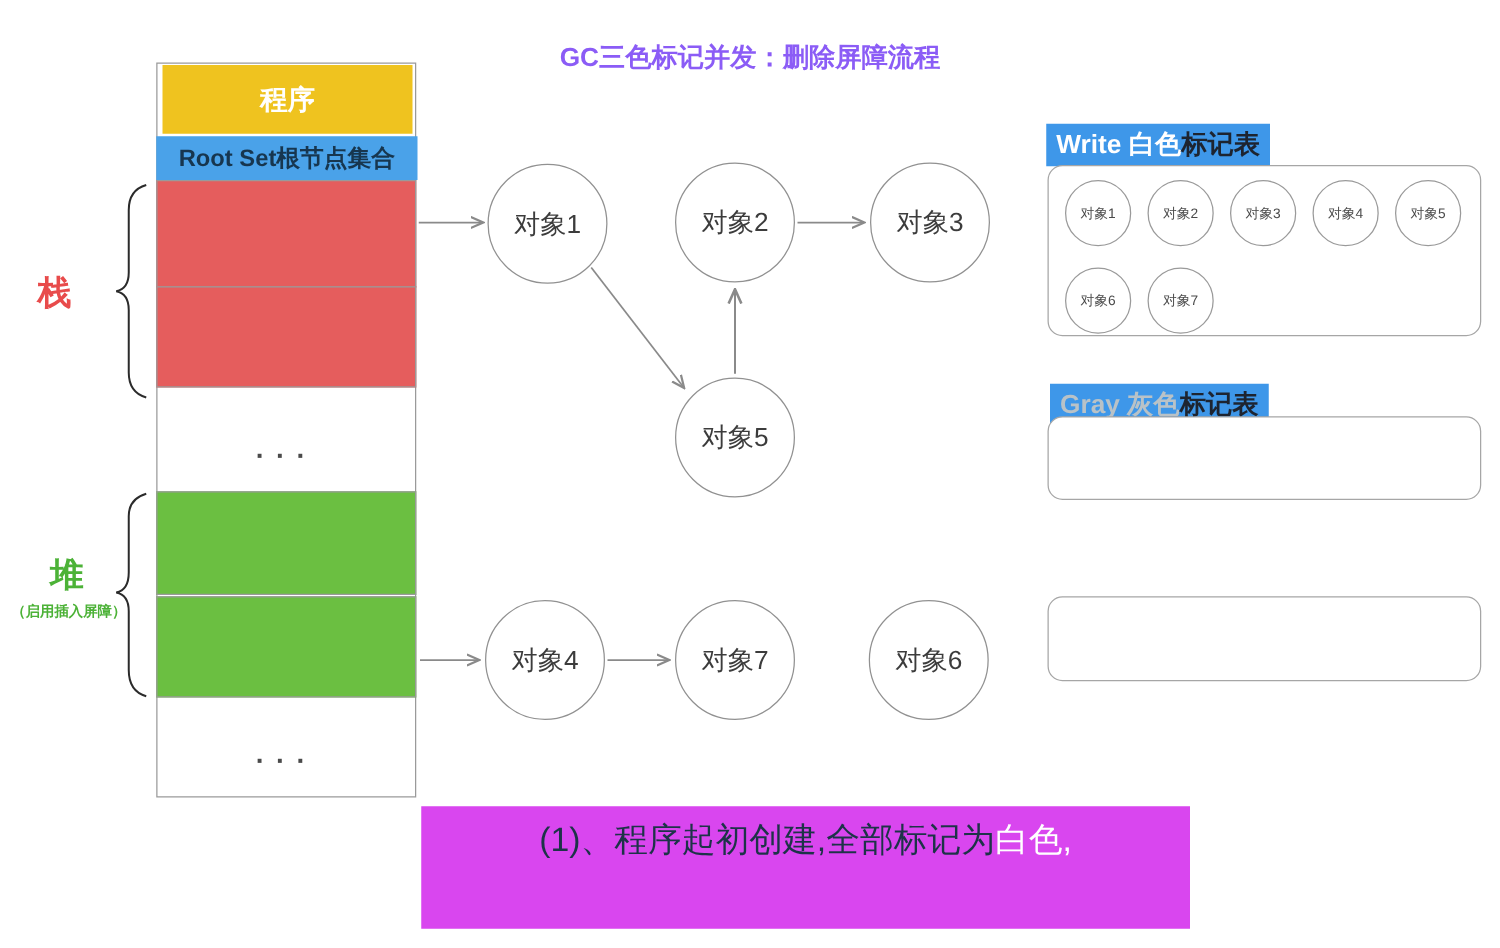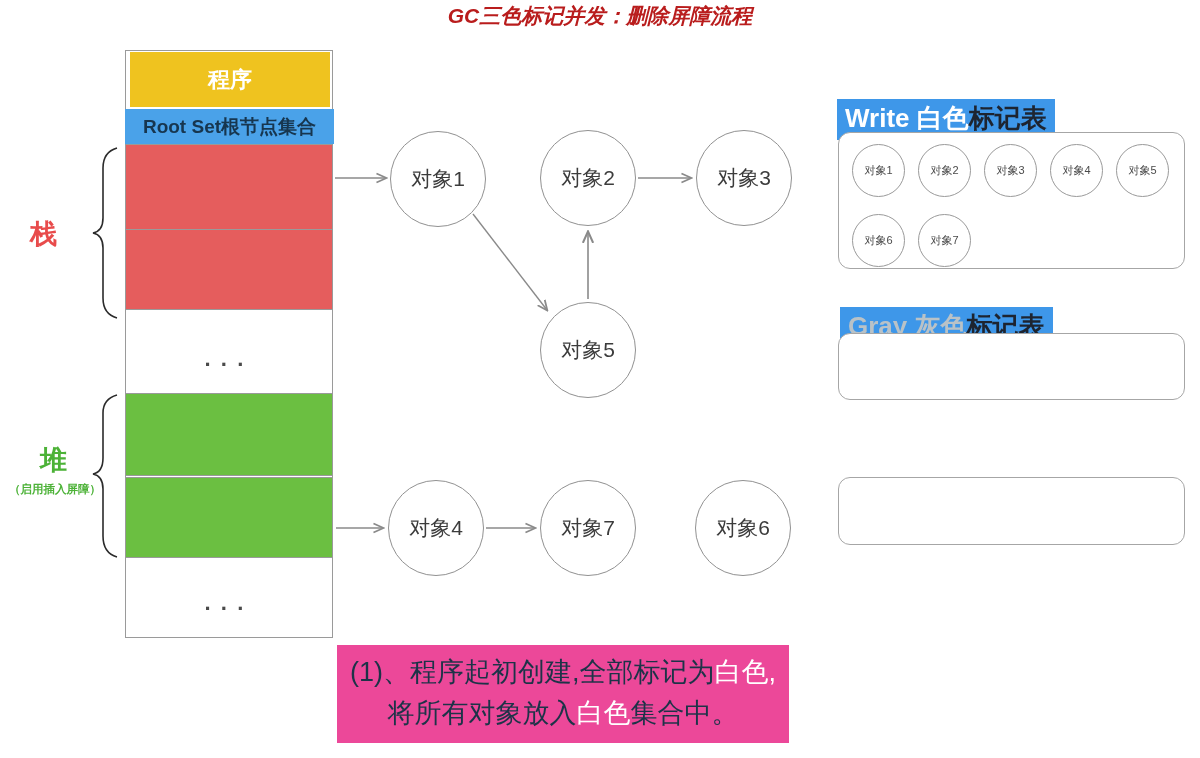--- a/index.html
+++ b/index.html
@@ -1,54 +1,54 @@
 <!DOCTYPE html>
 <html><head>
 <meta charset="utf-8">
 <style>
   html,body{margin:0;padding:0;background:#fff;}
   #canvas{
     position:relative;width:1200px;height:758px;background:#ffffff;overflow:hidden;
     font-family:"Liberation Sans","DejaVu Sans",sans-serif;
   }
   .abs{position:absolute;box-sizing:border-box;}
-  #title{top:2px;left:0;width:1200px;text-align:center;font-size:21px;font-weight:bold;color:#b91c1c;font-style:italic;}
+  #title{top:32px;left:0;width:1200px;text-align:center;font-size:21px;font-weight:bold;color:#8b5cf6;}
 
   
   #mem-frame{left:125px;top:50px;width:208px;height:588px;border:1.5px solid #9a9a9a;background:#fff;}
   #program-box{left:130px;top:52px;width:200px;height:55px;background:#efc31f;display:flex;align-items:center;justify-content:center;color:#fff;font-size:22px;font-weight:bold;}
   #rootset-box{left:125px;top:109px;width:209px;height:35px;background:#4aa2e9;display:flex;align-items:center;justify-content:center;color:#17364f;font-size:19px;font-weight:bold;white-space:nowrap;}
   .mem-block{left:125px;width:208px;border:1px solid #9a9a9a;}
   .red{background:#e55d5d;}
   .green{background:#6bbf41;}
   .dots{left:125px;width:208px;text-align:center;font-size:22px;font-weight:bold;color:#4a4a4a;letter-spacing:9px;}
 
   #stack-label{left:30px;top:216px;font-size:27px;font-weight:bold;color:#e84b4b;}
   #heap-label{left:40px;top:442px;font-size:27px;font-weight:bold;color:#4cb237;}
   #heap-note{left:0;top:482px;width:110px;text-align:center;font-size:11.5px;font-weight:bold;color:#4cb237;white-space:nowrap;}
 
   
   .node{width:96px;height:96px;border:1.5px solid #919191;border-radius:50%;background:#fff;
         display:flex;align-items:center;justify-content:center;font-size:21px;color:#3c3c3c;}
 
   
-  .tbl-header{background:#3e97e9;padding:2px 8px 4px;font-size:26px;font-weight:bold;white-space:nowrap;}
+  .tbl-header{background:#3e97e9;padding:2px 8px 4px;font-size:21px;font-weight:bold;white-space:nowrap;}
   .tbl-header .rest{color:#1d2430;}
   #white-header .colored{color:#ffffff;}
   #gray-header .colored{color:#b9c2c7;margin-top:40px;}
   #black-header .colored{color:#0b0b0b;}
   .tbl-box{border:1.5px solid #a6a6a6;border-radius:12px;background:#fff;}
   #white-box{left:838px;top:132px;width:347px;height:137px;display:flex;flex-wrap:wrap;align-content:flex-start;column-gap:13px;row-gap:17px;padding:11px 13px;}
   #gray-box{left:838px;top:333px;width:347px;height:67px;}
   #black-box{left:838px;top:477px;width:347px;height:68px;}
   .mini-node{width:51px;height:51px;border:1px solid #9a9a9a;border-radius:50%;background:#fff;
              display:flex;align-items:center;justify-content:center;font-size:11px;color:#4a4a4a;flex:0 0 auto;}
 
   
-  #caption{left:337px;top:645px;width:452px;height:98px;background:#ec4899;color:#1d3348;
+  #caption{left:337px;top:645px;width:615px;height:98px;background:#d946ef;color:#1d3348;
            font-size:27px;font-weight:500;text-align:center;line-height:41px;padding-top:7px;}
   #caption .hl{color:#ffffff;}
 </style>
 </head>
 <body>
 
 <div id="canvas">
 
   <div id="title" class="abs">GC三色标记并发：删除屏障流程</div>
 
@@ -106,16 +106,15 @@
 
   <div class="abs tbl-header" style="left:840px;top:307px;" id="gray-header">
     <span class="colored">Gray 灰色</span><span class="rest">标记表</span>
   </div>
   <div class="abs tbl-box" id="gray-box"></div>
 
   <div class="abs tbl-box" id="black-box"></div>
 
   <div id="caption" class="abs">
     <div><span>(1)、程序起初创建,全部标记为</span><span class="hl">白色,</span></div>
-    <div><span>将所有对象放入</span><span class="hl">白色</span><span>集合中。</span></div>
   </div>
 
 </div>
 
 </body></html>

